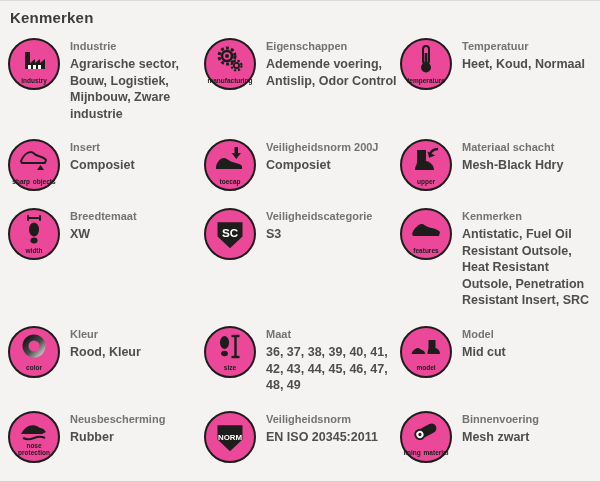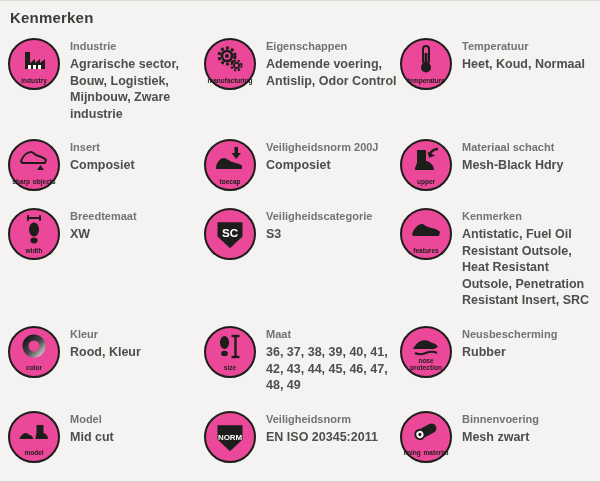--- a/index.html
+++ b/index.html
@@ -244,48 +244,48 @@
           </span>
       <span class="caption">size</span>
     </div>
     <div class="text">
       <div class="title">Maat</div>
       <div class="desc">36, 37, 38, 39, 40, 41, 42, 43, 44, 45, 46, 47, 48, 49</div>
     </div>
   </div>
 
   <div class="feature">
+    <div class="icon-circle" data-icon="model-icon">
+      <span class="glyph">
+            <svg viewBox="0 0 32 32">
+              <path fill="#1d1d1b" d="M1.5 23c1-3.5 4-6 6.5-6 1.5 0 3 2 6 3l1.5 3H2z"></path>
+              <path fill="#1d1d1b" d="M18.5 9h7v8c2.5 1 4.5 2.5 4.5 6H17.5c0-3.5 1-4.5 1-6.5z"></path>
+            </svg>
+          </span>
+      <span class="caption">model</span>
+    </div>
+    <div class="text">
+      <div class="title">Model</div>
+      <div class="desc">Mid cut</div>
+    </div>
+  </div>
+
+  <div class="feature">
     <div class="icon-circle" data-icon="nose-protection-icon">
       <span class="glyph">
             <svg viewBox="0 0 32 32">
               <path fill="#1d1d1b" d="M3 18c3-6.5 9-10 14-8.5 3 .9 5.5 3 8.5 3.5l2.5 3-4 2H4z"></path>
               <path fill="none" stroke="#1d1d1b" stroke-width="2" d="M5 22q5 2.5 11 0t11 0"></path>
             </svg>
           </span>
       <span class="caption">nose protection</span>
     </div>
     <div class="text">
       <div class="title">Neusbescherming</div>
       <div class="desc">Rubber</div>
-    </div>
-  </div>
-
-  <div class="feature">
-    <div class="icon-circle" data-icon="model-icon">
-      <span class="glyph">
-            <svg viewBox="0 0 32 32">
-              <path fill="#1d1d1b" d="M1.5 23c1-3.5 4-6 6.5-6 1.5 0 3 2 6 3l1.5 3H2z"></path>
-              <path fill="#1d1d1b" d="M18.5 9h7v8c2.5 1 4.5 2.5 4.5 6H17.5c0-3.5 1-4.5 1-6.5z"></path>
-            </svg>
-          </span>
-      <span class="caption">model</span>
-    </div>
-    <div class="text">
-      <div class="title">Model</div>
-      <div class="desc">Mid cut</div>
     </div>
   </div>
 
   <div class="feature">
     <div class="icon-circle" data-icon="norm-icon">
       <span class="glyph">
             <svg viewBox="0 0 48 48">
               <path fill="#1d1d1b" d="M9 10h30v17L24 41 9 27z"></path>
               <text class="shield-label" x="24" y="27" text-anchor="middle" font-size="9.5" font-weight="bold" fill="#ffffff">NORM</text>
             </svg>

